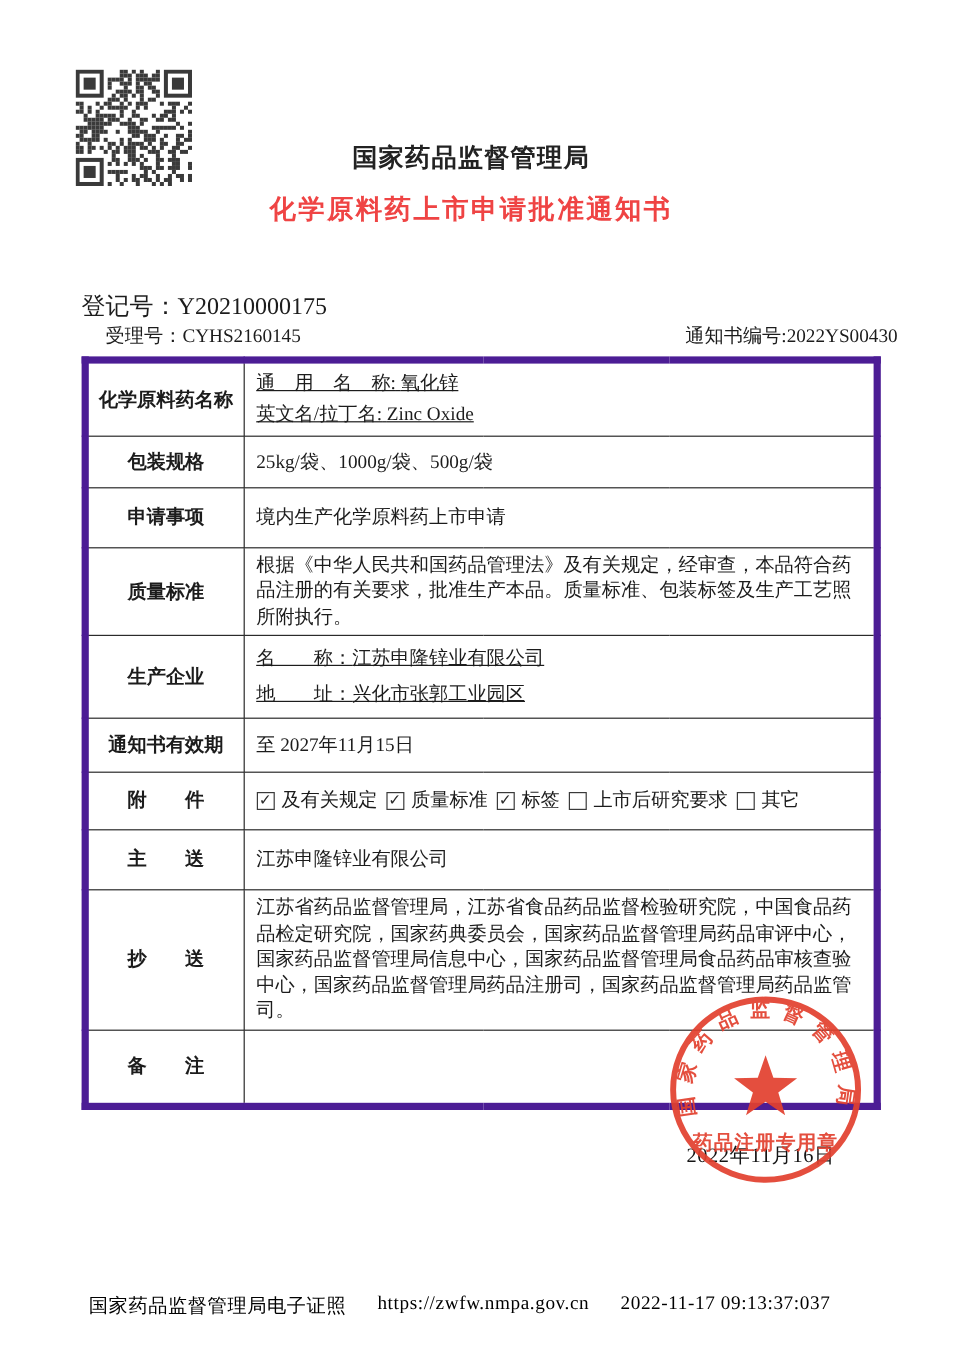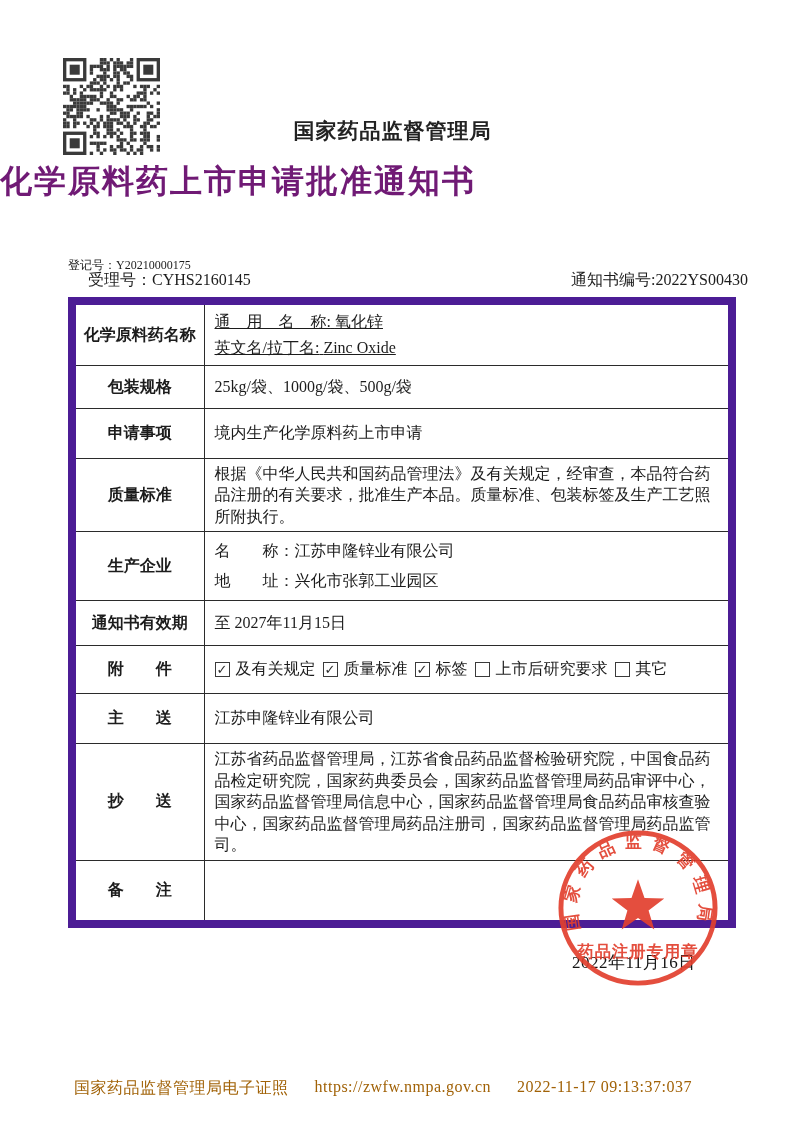--- a/index.html
+++ b/index.html
@@ -6,51 +6,51 @@
   html,body { width:795px; height:1123px; background:#ffffff; }
   body { font-family:"Liberation Serif","DejaVu Serif",serif; color:#1c1c1c; }
   .page { position:relative; width:785px; height:1123px; background:#ffffff; overflow:hidden; }
 
   .qr { position:absolute; left:63px; top:58px; width:97px; height:97px; }
 
   .org-name { position:absolute; top:117px; left:0; width:100%; text-align:center;
     font-family:"Liberation Sans","DejaVu Sans",sans-serif; font-weight:700;
     font-size:21px; letter-spacing:1px; color:#222; }
 
-  .doc-title { position:absolute; top:160px; left:0; width:100%; 
-    font-weight:700; font-size:32px; letter-spacing:2px; color:#701a75; }
-
-  .meta-1 { position:absolute; left:68px; top:257px; font-size:12px; }
+  .doc-title { position:absolute; top:160px; left:0; width:100%; text-align:center;
+    font-weight:700; font-size:22px; letter-spacing:2px; color:#ef4444; }
+
+  .meta-1 { position:absolute; left:68px; top:242px; font-size:20px; }
   .meta-2 { position:absolute; left:68px; top:270px; width:660px; display:flex;
     justify-content:space-between; font-size:16px;margin-left:20px; }
   .meta-1 .val, .meta-2 .val { font-family:"Liberation Serif","DejaVu Serif",serif; }
 
   table.main { position:absolute; left:68px; top:297px; width:660px;
-    border-collapse:collapse; table-layout:fixed; border:8px solid #4c1d95;padding-left:12px; }
+    border-collapse:collapse; table-layout:fixed; border:6px solid #4c1d95;padding-left:12px; }
   table.main td { border:1px solid #2b2b2b; font-size:16px; vertical-align:middle; }
   td.lbl { font-weight:700; text-align:center; font-size:16.5px; padding:2px 4px; }
   td.val { padding:4px 10px; text-align:left; }
   .preline { white-space:pre-line; }
   .two-line div { line-height:26px;text-decoration:underline; }
-  .mfr div { line-height:30px; }
+  .mfr div { line-height:30px;text-decoration:underline; }
   .para { font-size:15.5px; line-height:1.34; text-align:justify; }
 
   .atts { display:flex; align-items:center; gap:7px; flex-wrap:nowrap; }
   .cb { display:inline-block; width:15px; height:15px; border:1.5px solid #3a3a3a;
     font-size:13px; line-height:13px; text-align:center; font-weight:700;
     font-family:"DejaVu Sans",sans-serif; color:#2b2b2b; flex:0 0 auto; }
   .att-item { display:inline-flex; align-items:center; gap:6px; }
 
   .seal { position:absolute; left:554px; top:828px; width:168px; height:164px;
     opacity:0.92; z-index:3; }
   .seal-date { position:absolute; left:572px; top:951px; width:160px;
     font-size:17px; color:#141414; z-index:2; letter-spacing:0.5px; }
 
   .footer { position:absolute; left:74px; top:1078px; width:660px;
-    color:#a16207; font-size:16px; letter-spacing:0.5px; display:flex; gap:26px;
+    color:#000000; font-size:16px; letter-spacing:0.5px; display:flex; gap:26px;
     font-family:"Liberation Serif","DejaVu Serif",serif; white-space:nowrap; }
 </style>
 </head>
 <body>
 
 <div class="page">
 
   <svg class="qr" id="qr" viewBox="0 0 97 97" xmlns="http://www.w3.org/2000/svg">
       <g fill="#3a3a3a">
         <rect x="36.79" y="0.00" width="3.34" height="3.34"></rect>

